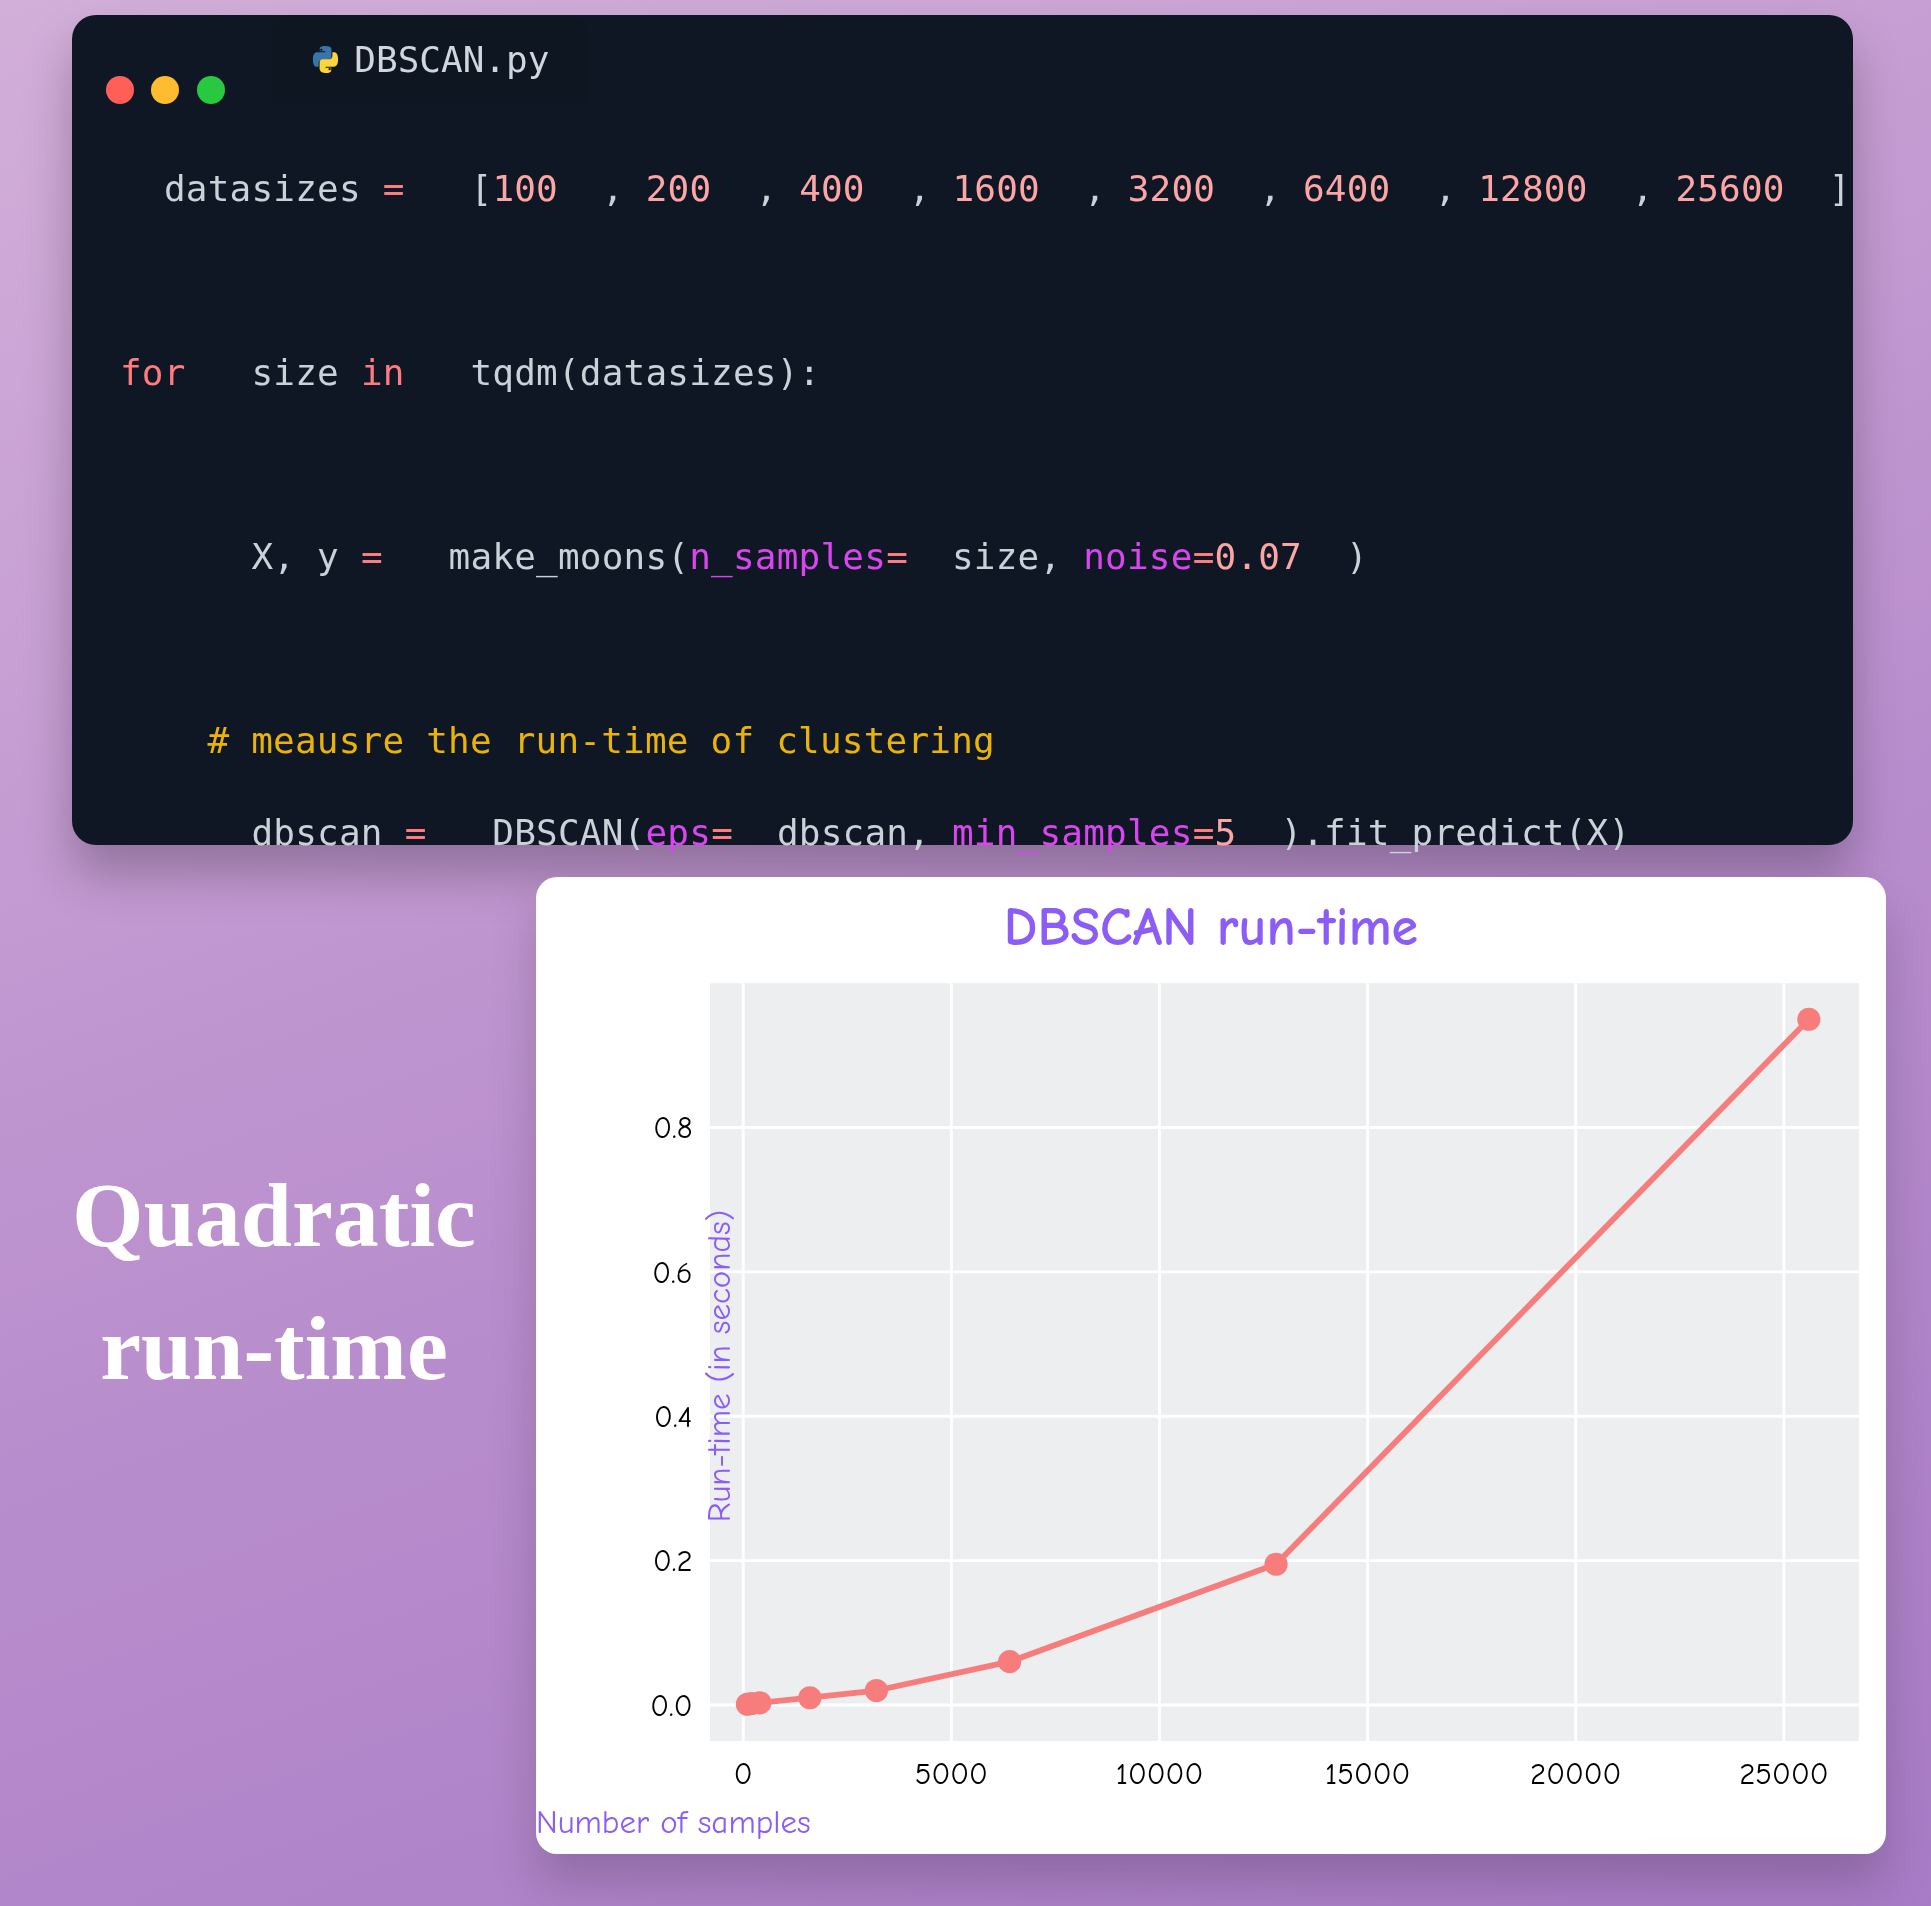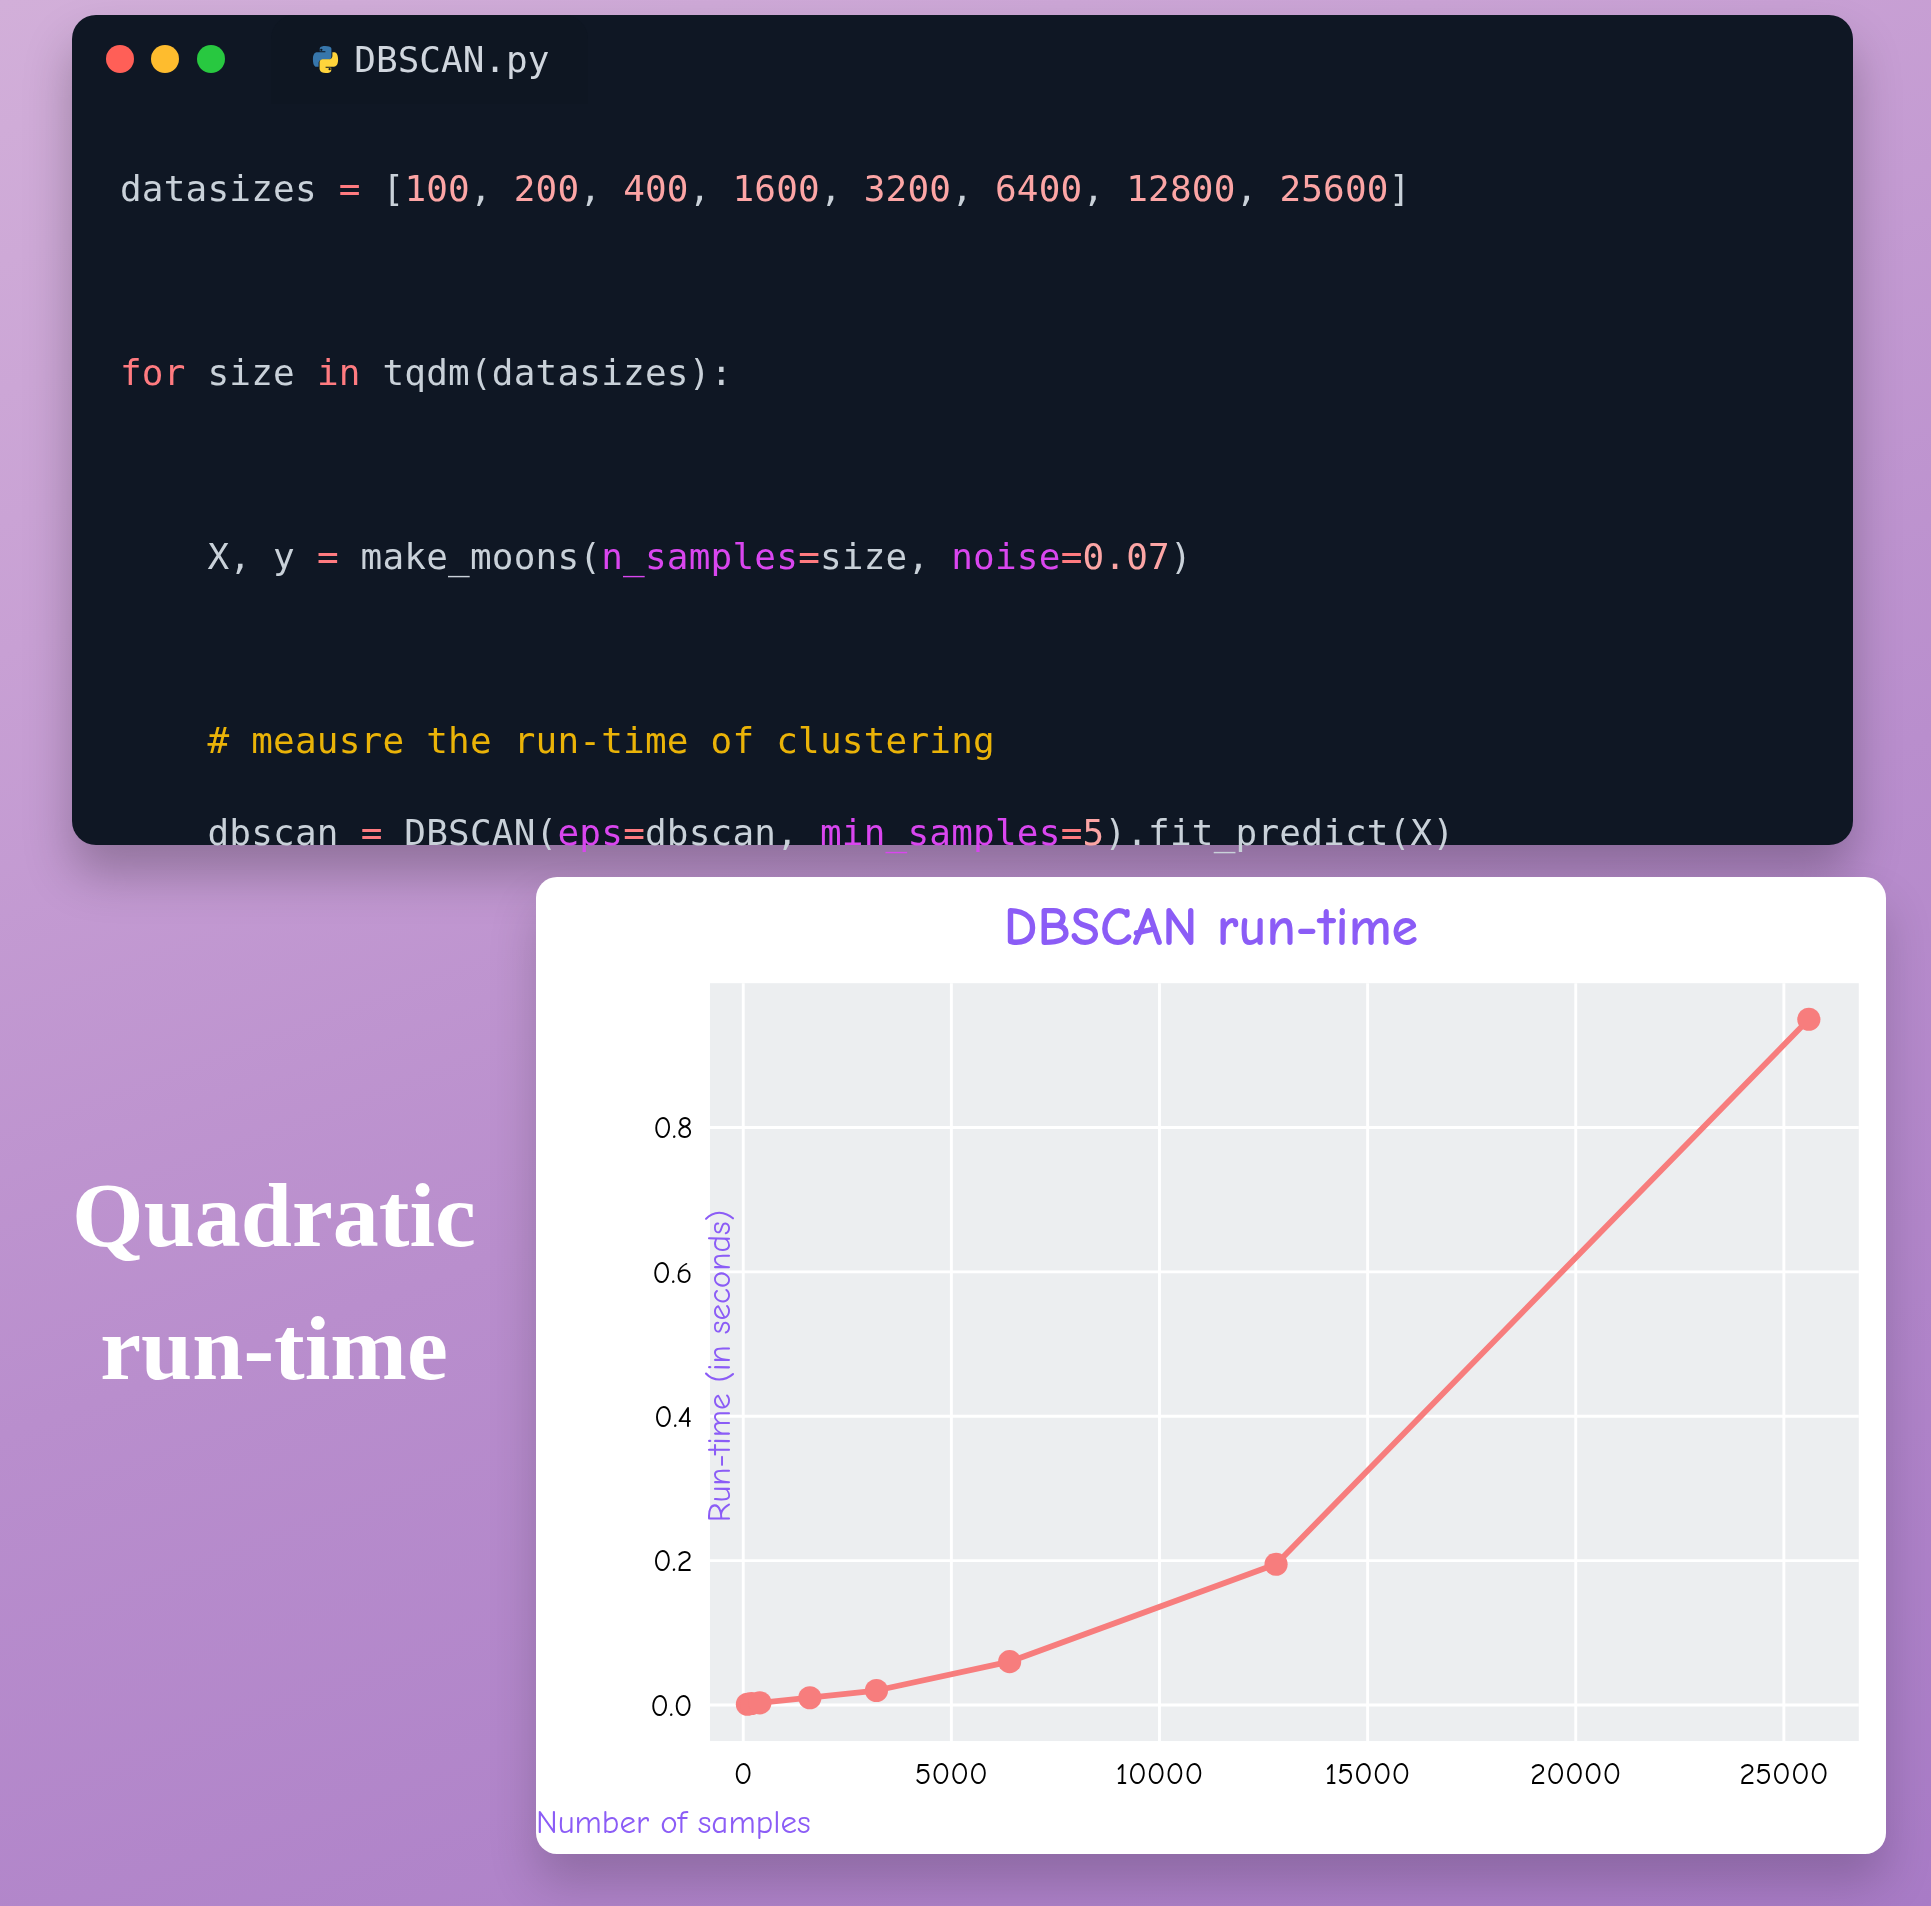--- a/index.html
+++ b/index.html
@@ -16,21 +16,21 @@
     position: absolute;
     left: 72px; top: 14.5px;
     width: 1781px; height: 830px;
     background: #0f1724;
     border-radius: 24px;
     box-shadow: 0 29px 48px rgba(0,0,0,.25);
     color: #cbd5e1;
     font-family: "SF Mono", ui-monospace, Menlo, Consolas, monospace;
   }
   .titlebar {
-    display: flex; align-items: center;
+    display: flex; align-items: flex-end;
     height: 89px;
     padding-left: 34px;
   }
   .dots { display: flex; gap: 17.4px; }
   .dot { width: 28px; height: 28px; border-radius: 50%; }
   .dot.red   { background:#ff5f57; }
   .dot.amber { background:#febc2e; }
   .dot.green { background:#28c840; }
   .tab {
     display:flex;align-items:center;gap:13.5px;
@@ -43,21 +43,21 @@
     font-size:36px;color:#d0d6de;
   }
   .py-ico { width:31px; height:31px; }
   .code {
     padding: 39px 48px 29px 48px;
     font-size: 36px;
     line-height: 1.25;
     white-space: pre;
     letter-spacing: 0.2px;
   }
-  .c-default { color:#c9d1d9; }
+  .c-default { color:#c9d1d9;margin-left:44px; }
   .c-kw   { color:#ff7b80; }     
   .c-num  { color:#fca5a5; }     
   .c-arg  { color:#d946ef; }     
   .c-cmt  { color:#eab308; }
 
   
   .caption {
     position:absolute;
     left: 23px; top: 1149px;
     width: 502px;

